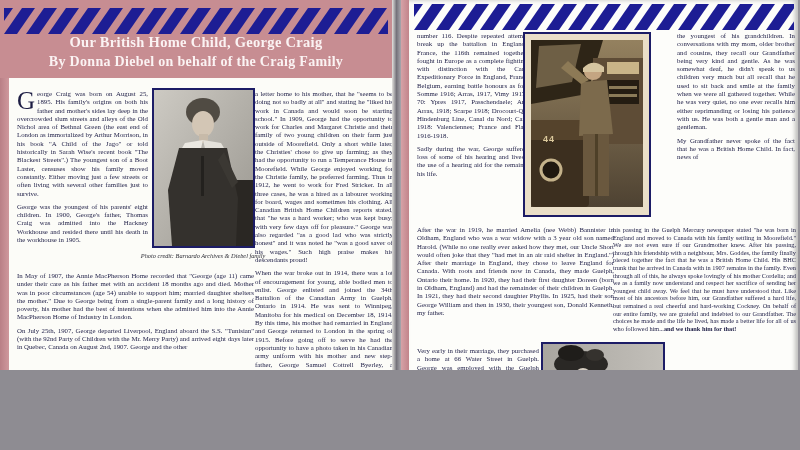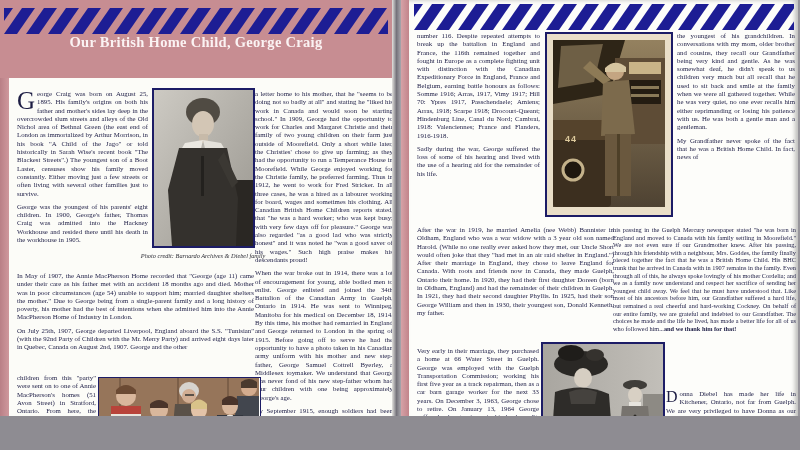--- a/index.html
+++ b/index.html
@@ -1,17 +1,17 @@
 <!DOCTYPE html>
 <html><head>
 <meta charset="utf-8">
 <style>
   html,body{margin:0;padding:0;}
   body{background:#8e8c92;font-family:"Liberation Serif",serif;}
-  .stage{position:relative;width:800px;height:416px;overflow:hidden;background:#97959b;}
+  .stage{position:relative;width:800px;height:370px;overflow:hidden;background:#97959b;}
   .abs{position:absolute;}
   
   .hdr{left:0;top:0;width:392px;height:78px;background:#c78d92;}
   .paperL{left:9px;top:78px;width:383px;height:372px;background:#fcfcf8;}
   .edgeL{left:0;top:78px;width:9px;height:372px;background:linear-gradient(90deg,#b97f86,#cf989d);}
   .spine{left:392px;top:0;width:9px;height:450px;background:linear-gradient(90deg,#e3e2de,#75737b,#a9a7ad);}
   .edgeR{left:401px;top:0;width:8px;height:450px;background:linear-gradient(90deg,#d6a2a7,#c2848b);}
   .paperR{left:409px;top:0;width:389px;height:450px;background:#fdfdfa;box-shadow:inset -3px 0 4px rgba(0,0,0,.25);}
   
   .zig{position:absolute;}
@@ -49,20 +49,21 @@
 
   <div class="abs hdr"></div>
   <div class="abs paperL"></div>
   <div class="abs edgeL"></div>
 
   <svg class="zig" style="left:4px;top:8px" width="384" height="26">
     <rect width="384" height="26" fill="url(#zz)"></rect>
   </svg>
 
   <div class="abs title">Our British Home Child, George Craig</div>
+  <div class="abs byline">By Donna Diebel on behalf of the Craig Family</div>
 
   <div class="abs tb" style="left:17px;top:90px;width:131px">
     <p><span class="dropcap">G</span><span>eorge Craig was born on August 25, 1895.  His family's origins on both his father and mother's sides lay deep in the overcrowded slum streets and alleys of the Old Nichol area of Bethnal Green (the east end of London as immortalized by Arthur Morrison, in his book "A Child of the Jago" or told historically in Sarah Wise's recent book "The Blackest Streets".) The youngest son of a Boot Laster, censuses show his family moved constantly.  Either moving just a few streets or often living with several other families just to survive.</span></p>
     <p>George was the youngest of his parents' eight children.  In 1900, George's father, Thomas Craig was admitted into the Hackney Workhouse and resided there until his death in the workhouse in 1905.</p>
   </div>
 
   <div class="abs frame" style="left:152px;top:88px;width:103px;height:160px">
     <svg width="99" height="156" viewBox="0 0 99 156">
       <defs>
           <linearGradient id="gb" x1="0" y1="0" x2="1" y2="1">
@@ -141,21 +142,21 @@
 
   <svg class="zig" style="left:414px;top:4px" width="380" height="26">
     <rect width="380" height="26" fill="url(#zz)"></rect>
   </svg>
 
   <div class="abs tb" style="left:417px;top:32px;width:123px">
     <p>number 116.  Despite repeated attempts to break up the battalion in England and France, the 116th remained together and fought in Europe as a complete fighting unit with distinction with the Canadian Expeditionary Force in England, France and Belgium, earning battle honours as follows:  Somme 1916; Arras, 1917, Vimy 1917; Hill 70: Ypres 1917, Passchendaele; Amiens; Arras, 1918; Scarpe 1918; Drocourt-Queant; Hindenburg Line, Canal du Nord; Cambrai, 1918: Valenciennes; France and Flanders, 1916-1918.</p>
     <p>Sadly during the war, George suffered the loss of some of his hearing and lived with the use of a hearing aid for the remainder of his life.</p>
   </div>
 
-  <div class="abs frame" style="left:545px;top:32px;width:128px;height:185px;padding:6px;background:#ead faf0;background:#eadfc8">
+  <div class="abs frame" style="left:523px;top:32px;width:128px;height:185px;padding:6px;background:#ead faf0;background:#eadfc8">
     <svg width="112" height="167" viewBox="0 0 112 167">
       <defs>
           <linearGradient id="gs" x1="0" y1="0" x2="0" y2="1">
         <stop offset="0" stop-color="#94815f"></stop>
             <stop offset="1" stop-color="#4e4232"></stop>
       </linearGradient>
         </defs>
       <rect width="112" height="167" fill="url(#gs)"></rect>
       <polygon points="0,0 72,0 56,54 0,64" fill="#2e2517"></polygon>
       <polygon points="8,6 50,4 41,42 5,48" fill="#6e5f45"></polygon>

